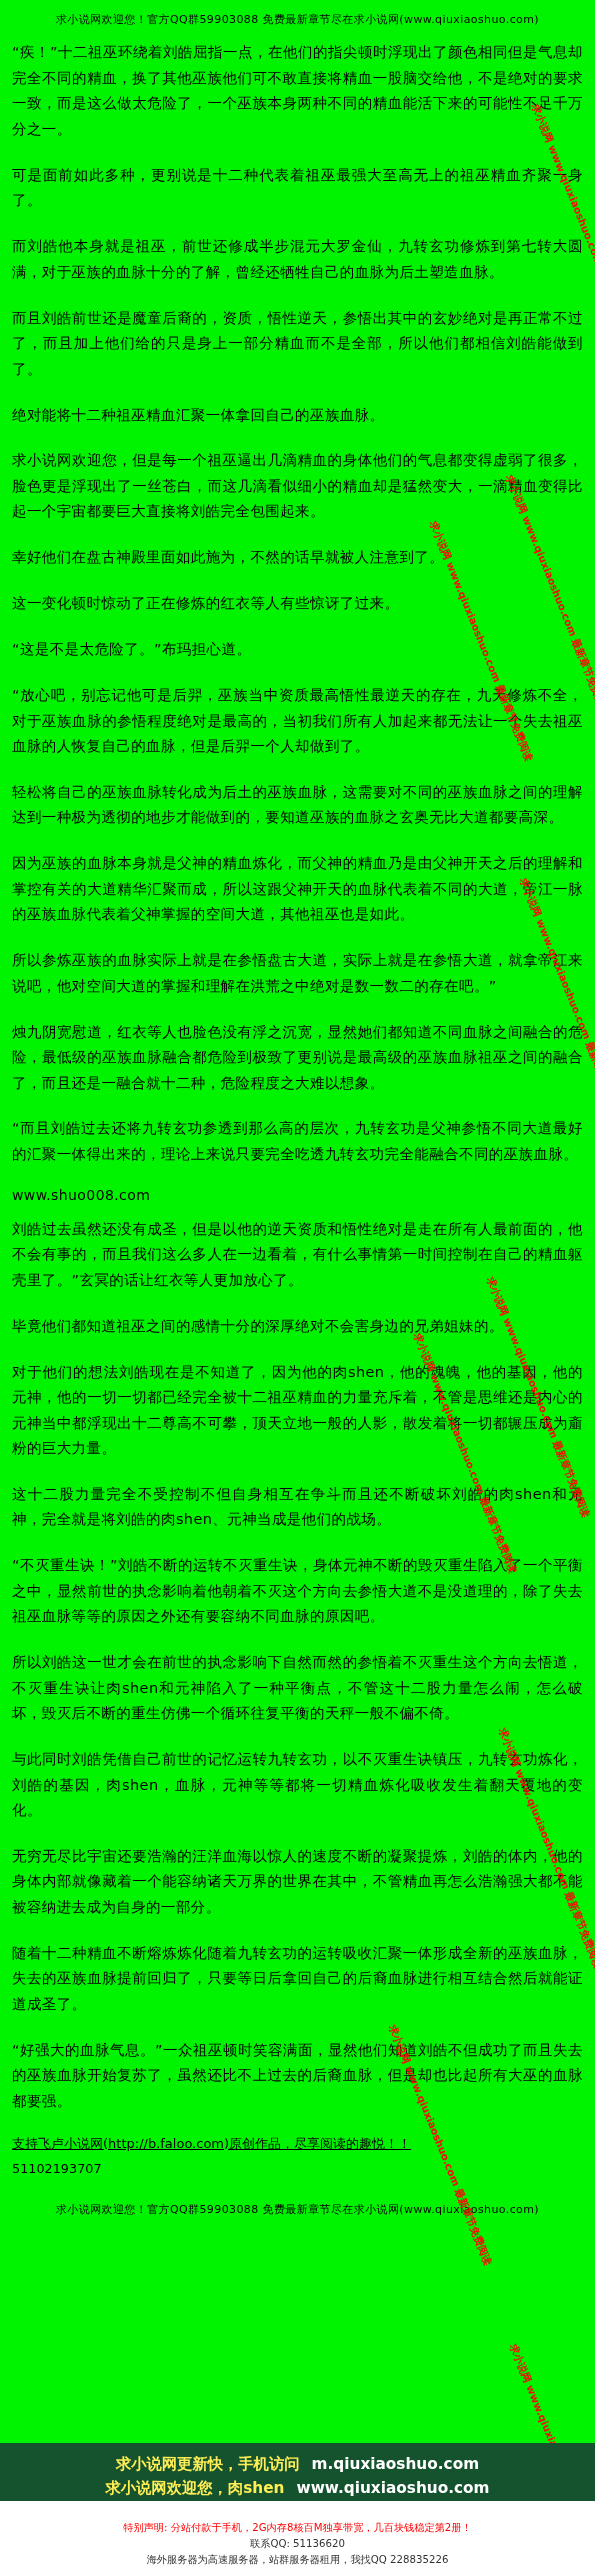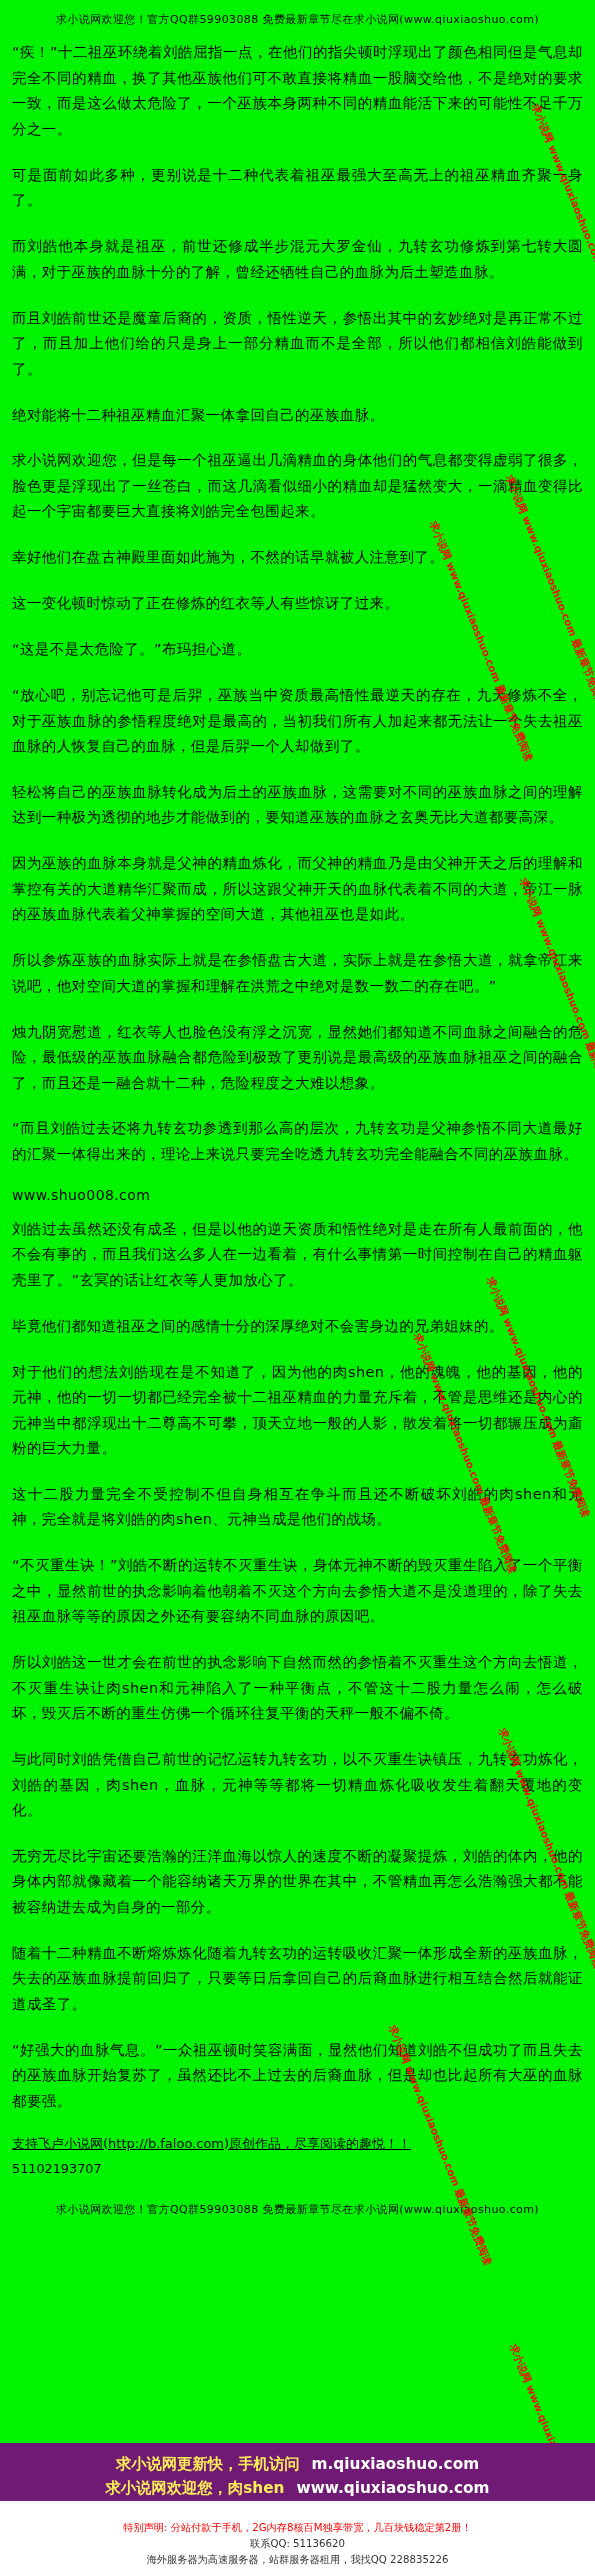--- a/index.html
+++ b/index.html
@@ -65,21 +65,21 @@
   .wm6 { left: 423px; top: 1331px; }
   .wm7 { left: 508px; top: 1726px; }
   .wm8 { left: 398px; top: 2023px; }
   .wm9 { left: 519px; top: 2342px; }
 
   
   .footer-box {
     position: absolute;
     left: 0; right: 0;
     bottom: 66px;
-    background: #701a75;
+    background: #14532d;
     padding: 8.5px 0 10.2px 0;
     text-align: center;
   }
   .footer-box .row {
     font-size: 15.3px;
     font-weight: bold;
     line-height: 24px;
   }
   .footer-box .label { color: #ffee55; }
   .footer-box .url   { color: #ffffff; margin-left: 6.8px; text-decoration: none; }

